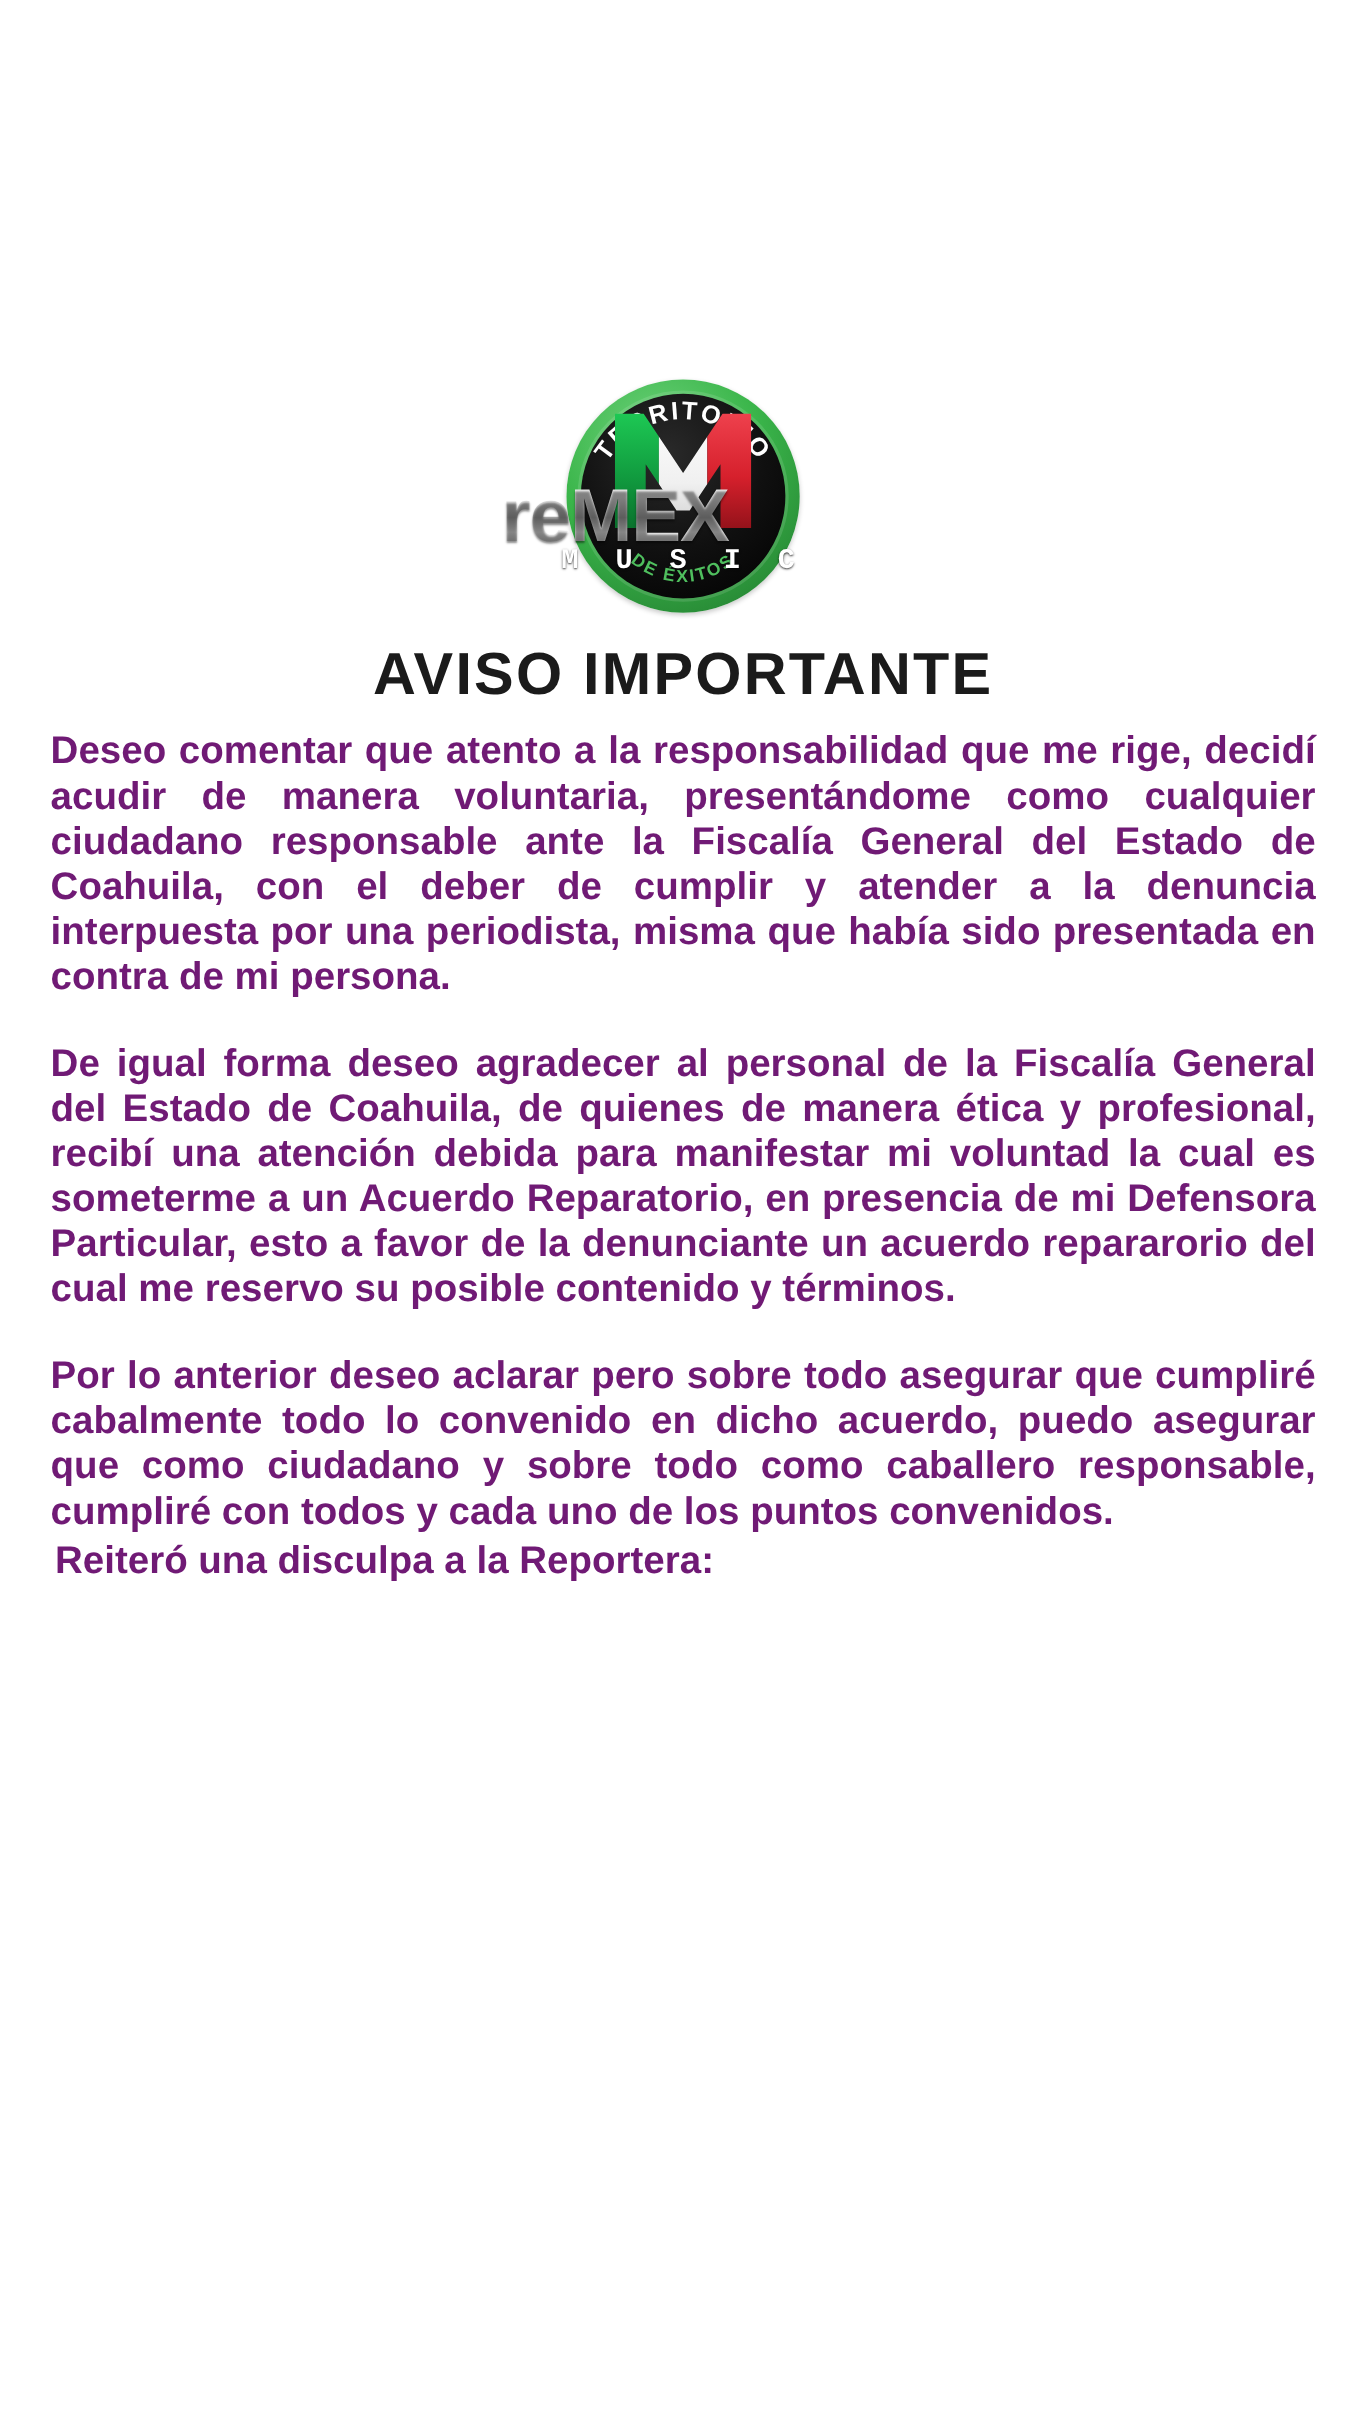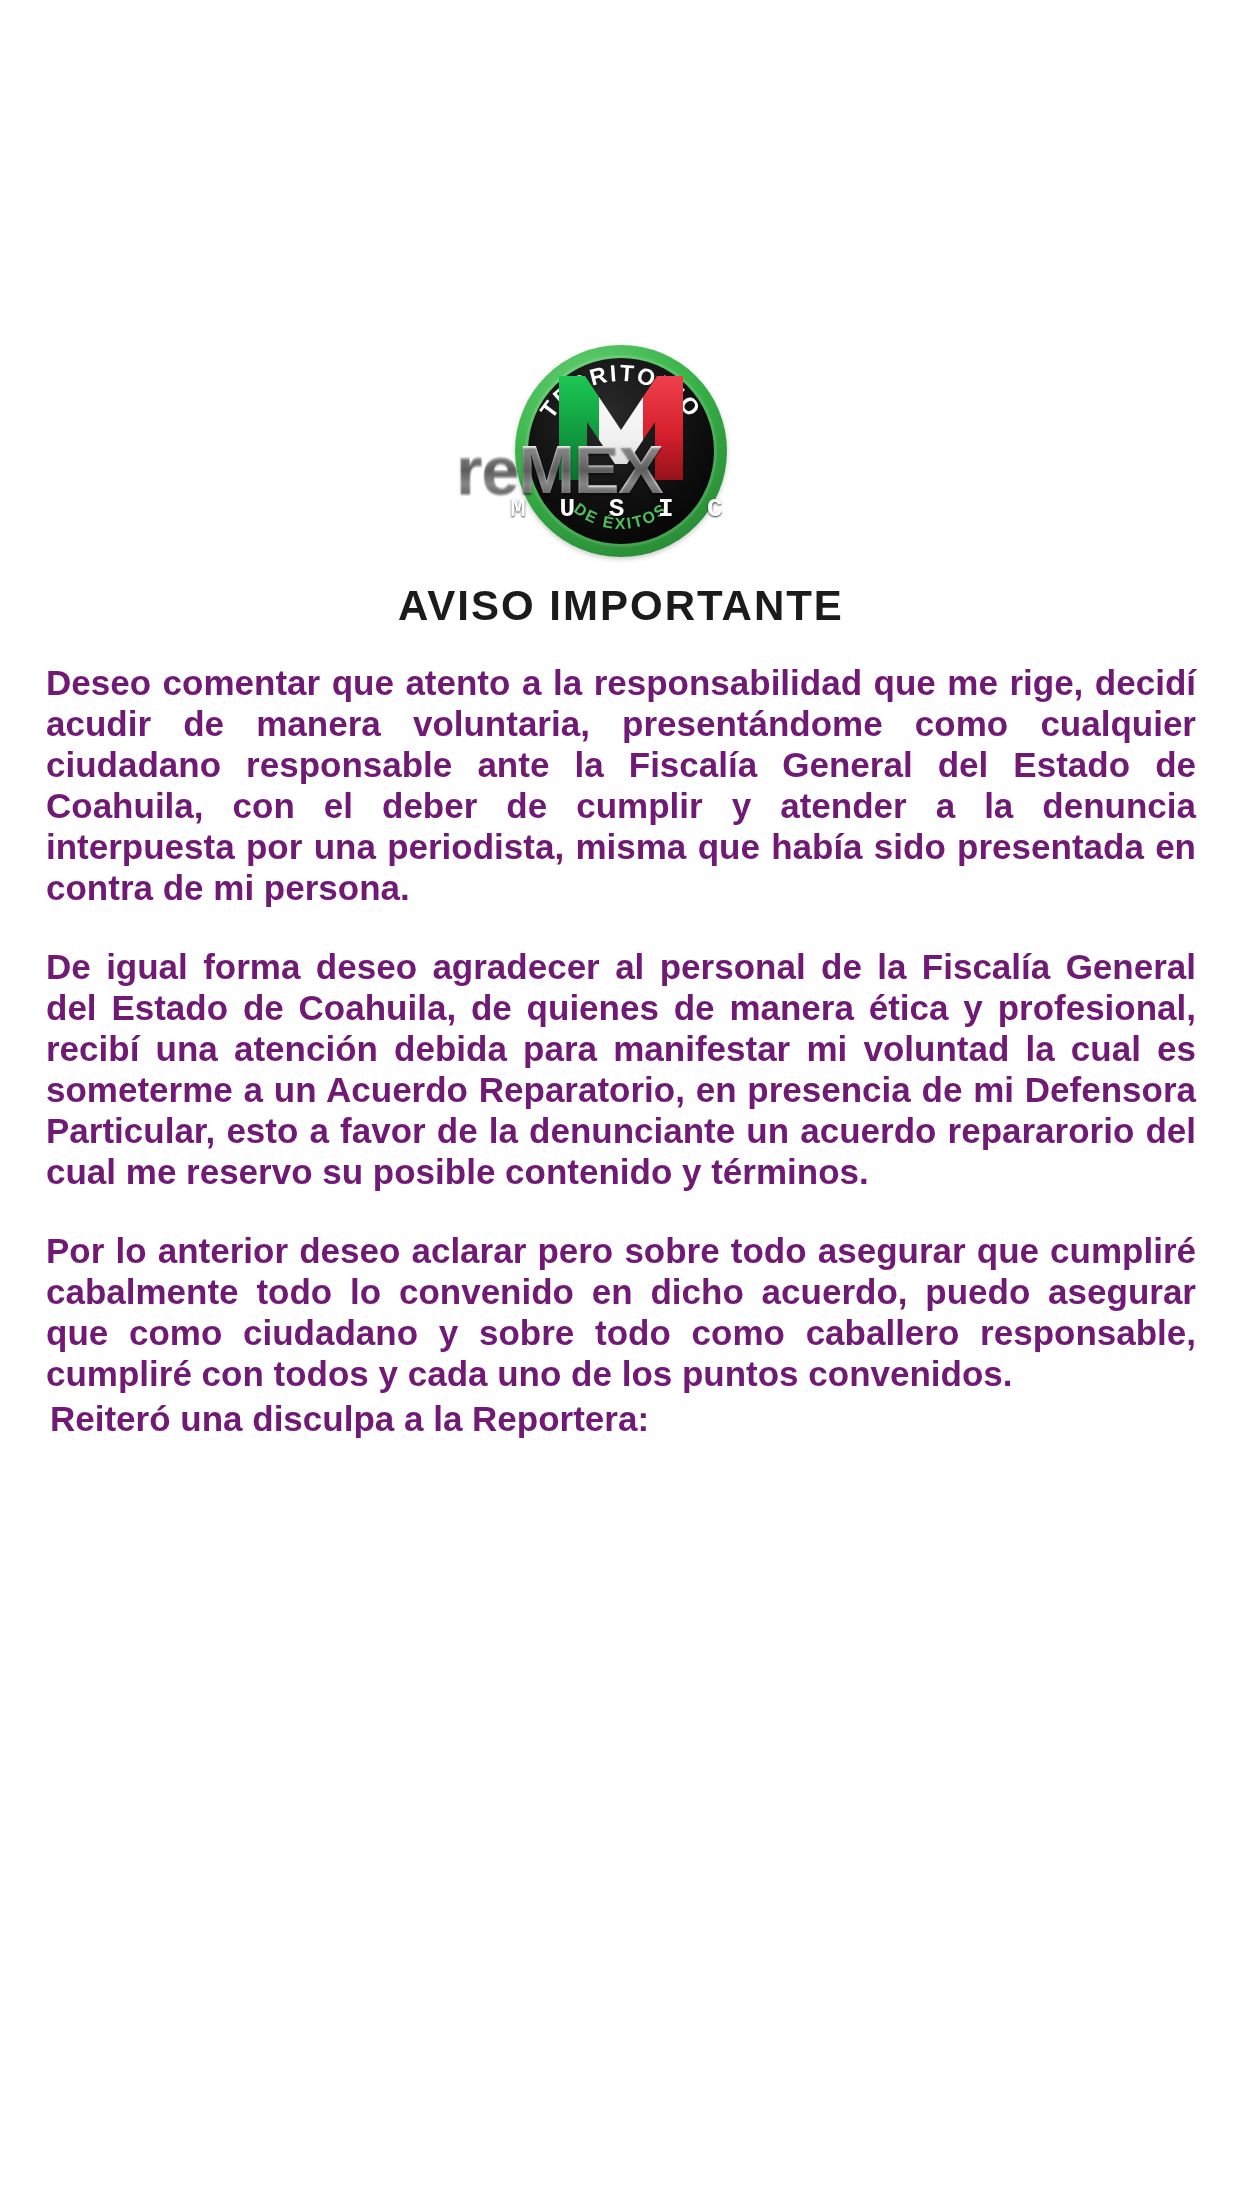--- a/index.html
+++ b/index.html
@@ -140,21 +140,21 @@
     font-family: Liberation Mono, monospace;
   }
 
   
   .headline {
     position: absolute;
     left: 0;
     top: 582px;
     width: 1242px;
     text-align: center;
-    font-size: 42px;
+    font-size: 54px;
     font-weight: bold;
     letter-spacing: 2px;
     color: #1b1b1b;
     font-family: "Liberation Sans", sans-serif;
   }
 
   
   .body-text {
     position: absolute;
     left: 46px;

